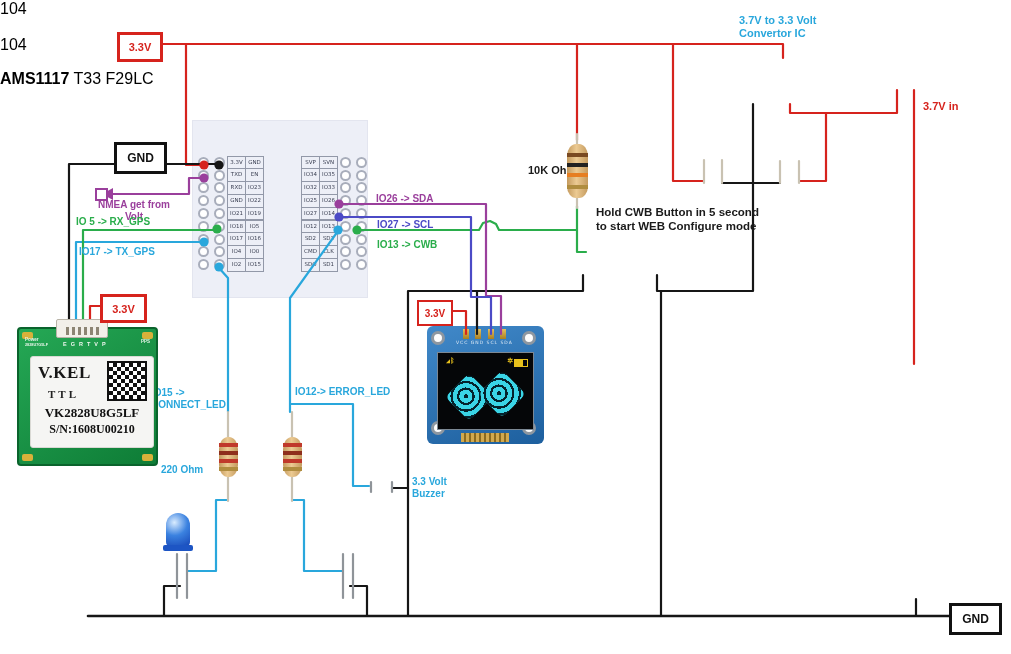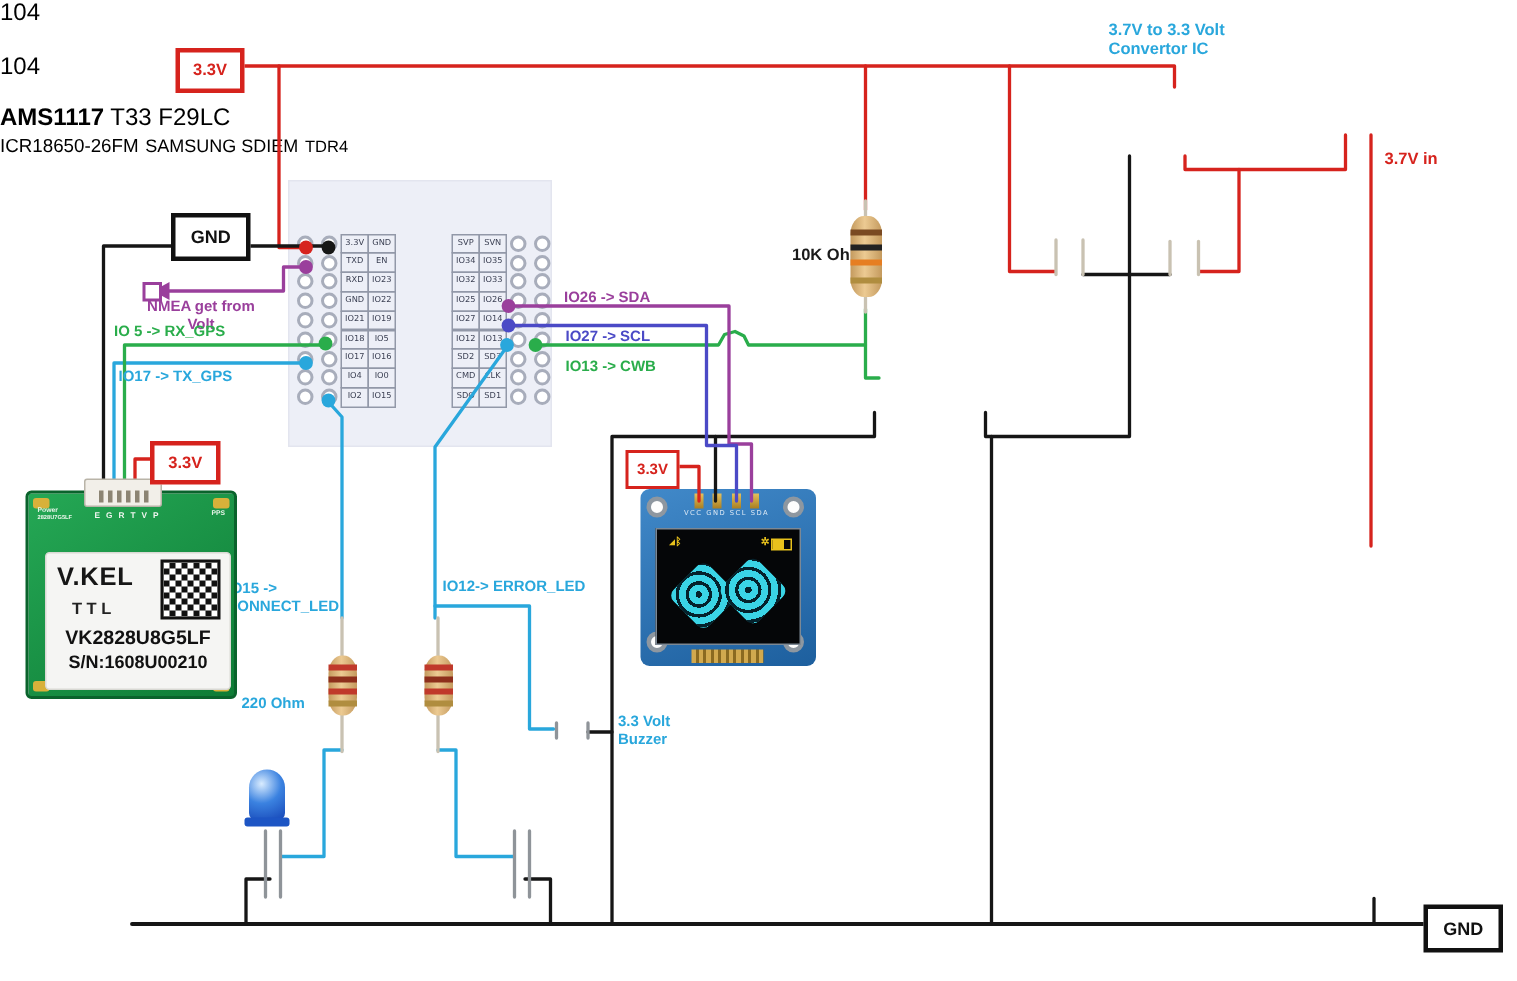--- a/index.html
+++ b/index.html
@@ -27,22 +27,22 @@
            text-align:center;color:#3a3f52;flex:none;overflow:hidden;font-family:"DejaVu Sans",sans-serif;}
 
   
   #gps{position:absolute;left:17px;top:327px;width:141px;height:139px;z-index:10;
        background:linear-gradient(145deg,#25a855,#0e7c36);border:2px solid #0a632c;border-radius:4px;box-sizing:border-box;}
   #gps .conn{position:absolute;left:37px;top:-10px;width:52px;height:19px;background:#f2efe9;border:1px solid #b9b4a8;
              border-radius:2px;display:flex;align-items:flex-end;justify-content:center;gap:3px;padding-bottom:2px;box-sizing:border-box;}
   #gps .conn i{width:3px;height:8px;background:#8c8473;}
   .gps-tiny{position:absolute;color:#e8f5e9;font-size:4.5px;font-weight:bold;line-height:5.5px;}
   #gps .pads i{position:absolute;width:11px;height:7px;background:#d8b13a;border-radius:2px;}
-  #gps .label{position:absolute;left:11px;top:39px;width:122px;height:90px;background:#f5f5f3;border-radius:3px;
-              border:1px solid #d9d9d4;}
+  #gps .label{position:absolute;left:11px;top:27px;width:122px;height:90px;background:#f5f5f3;border-radius:3px;
+              border:1px solid #d9d9d4;font-family:Liberation Serif, serif;}
   #gps .brand{position:absolute;left:7px;top:6px;font-size:17px;font-weight:bold;color:#161616;letter-spacing:.5px;}
   #gps .ttl{position:absolute;left:17px;top:31px;font-size:11px;font-weight:bold;color:#222;letter-spacing:3px;}
   #gps .qr{position:absolute;left:76px;top:4px;width:40px;height:40px;border:2px solid #111;box-sizing:border-box;
            background:conic-gradient(#111 25%,#fff 0 50%,#111 0 75%,#fff 0) 0 0/8px 8px;}
   #gps .model{position:absolute;left:0;top:48px;width:122px;text-align:center;font-size:13px;font-weight:bold;color:#111;}
   #gps .serial{position:absolute;left:0;top:65px;width:122px;text-align:center;font-size:12px;font-weight:bold;color:#111;}
   #gps .egrtvp{position:absolute;left:44px;top:12px;font-size:5.5px;font-weight:bold;color:#f0f6f0;letter-spacing:4px;}
 
   
   #oled{position:absolute;left:427px;top:326px;width:117px;height:118px;z-index:2;
@@ -330,20 +330,24 @@
   <div class="lbl c-cyan" style="left:161px;top:464px;">220 Ohm</div>
   <div class="lbl c-cyan" style="left:295px;top:386px;">IO12-&gt; ERROR_LED</div>
   <div class="lbl c-cyan" style="left:412px;top:476px;">
     <span>3.3 Volt</span><br>
     <span>Buzzer</span>
   </div>
   <div class="lbl c-purple" style="left:376px;top:193px;">IO26 -&gt; SDA</div>
   <div class="lbl c-violet" style="left:377px;top:219px;">IO27 -&gt; SCL</div>
   <div class="lbl c-green" style="left:377px;top:239px;">IO13 -&gt; CWB</div>
   <div class="lbl c-black" style="left:528px;top:164px;font-size:11px;">10K Ohm</div>
+  <div class="lbl c-black" style="left:596px;top:205px;font-size:11.5px;line-height:14px;">
+    <span>Hold CWB Button in 5 second</span><br>
+    <span>to start WEB Configure mode</span>
+  </div>
   <div class="lbl c-cyan" style="left:739px;top:14px;font-size:11px;line-height:13px;">
     <span>3.7V to 3.3 Volt</span><br>
     <span>Convertor  IC</span>
   </div>
   <div class="lbl c-red" style="left:923px;top:100px;font-size:11px;">3.7V in</div>
 
   <div id="gps">
     <div class="conn">
         <i></i>
         <i></i>
@@ -439,28 +443,20 @@
     <div class="knob"></div>
     <div class="body"></div>
     <div class="plate"></div>
     <div class="slot" style="left:26px;"></div>
     <div class="slot" style="left:48px;"></div>
     <div class="pin" style="left:22px;"></div>
     <div class="pin" style="left:36px;"></div>
     <div class="pin" style="left:52px;"></div>
   </div>
 
-  <div id="battery">
-    <div class="top"></div>
-    <div class="nub"></div>
-    <span class="vt" style="left:16px;top:32px;font-size:12.5px;">ICR18650-26FM</span>
-    <span class="vt" style="left:32px;top:40px;font-size:12px;">SAMSUNG SDIEM</span>
-    <span class="vt" style="left:47px;top:96px;font-size:11px;">TDR4</span>
-    <div class="bshade"></div>
-  </div>
 
   <div id="button">
     <div class="leg" style="left:-5px;top:16px;"></div>
     <div class="leg" style="left:-5px;top:40px;"></div>
     <div class="leg" style="left:76px;top:16px;"></div>
     <div class="leg" style="left:76px;top:40px;"></div>
     <div class="base"></div>
     <div class="screw" style="left:11px;top:9px;"></div>
     <div class="screw" style="left:59px;top:9px;"></div>
     <div class="screw" style="left:11px;top:36px;"></div>

